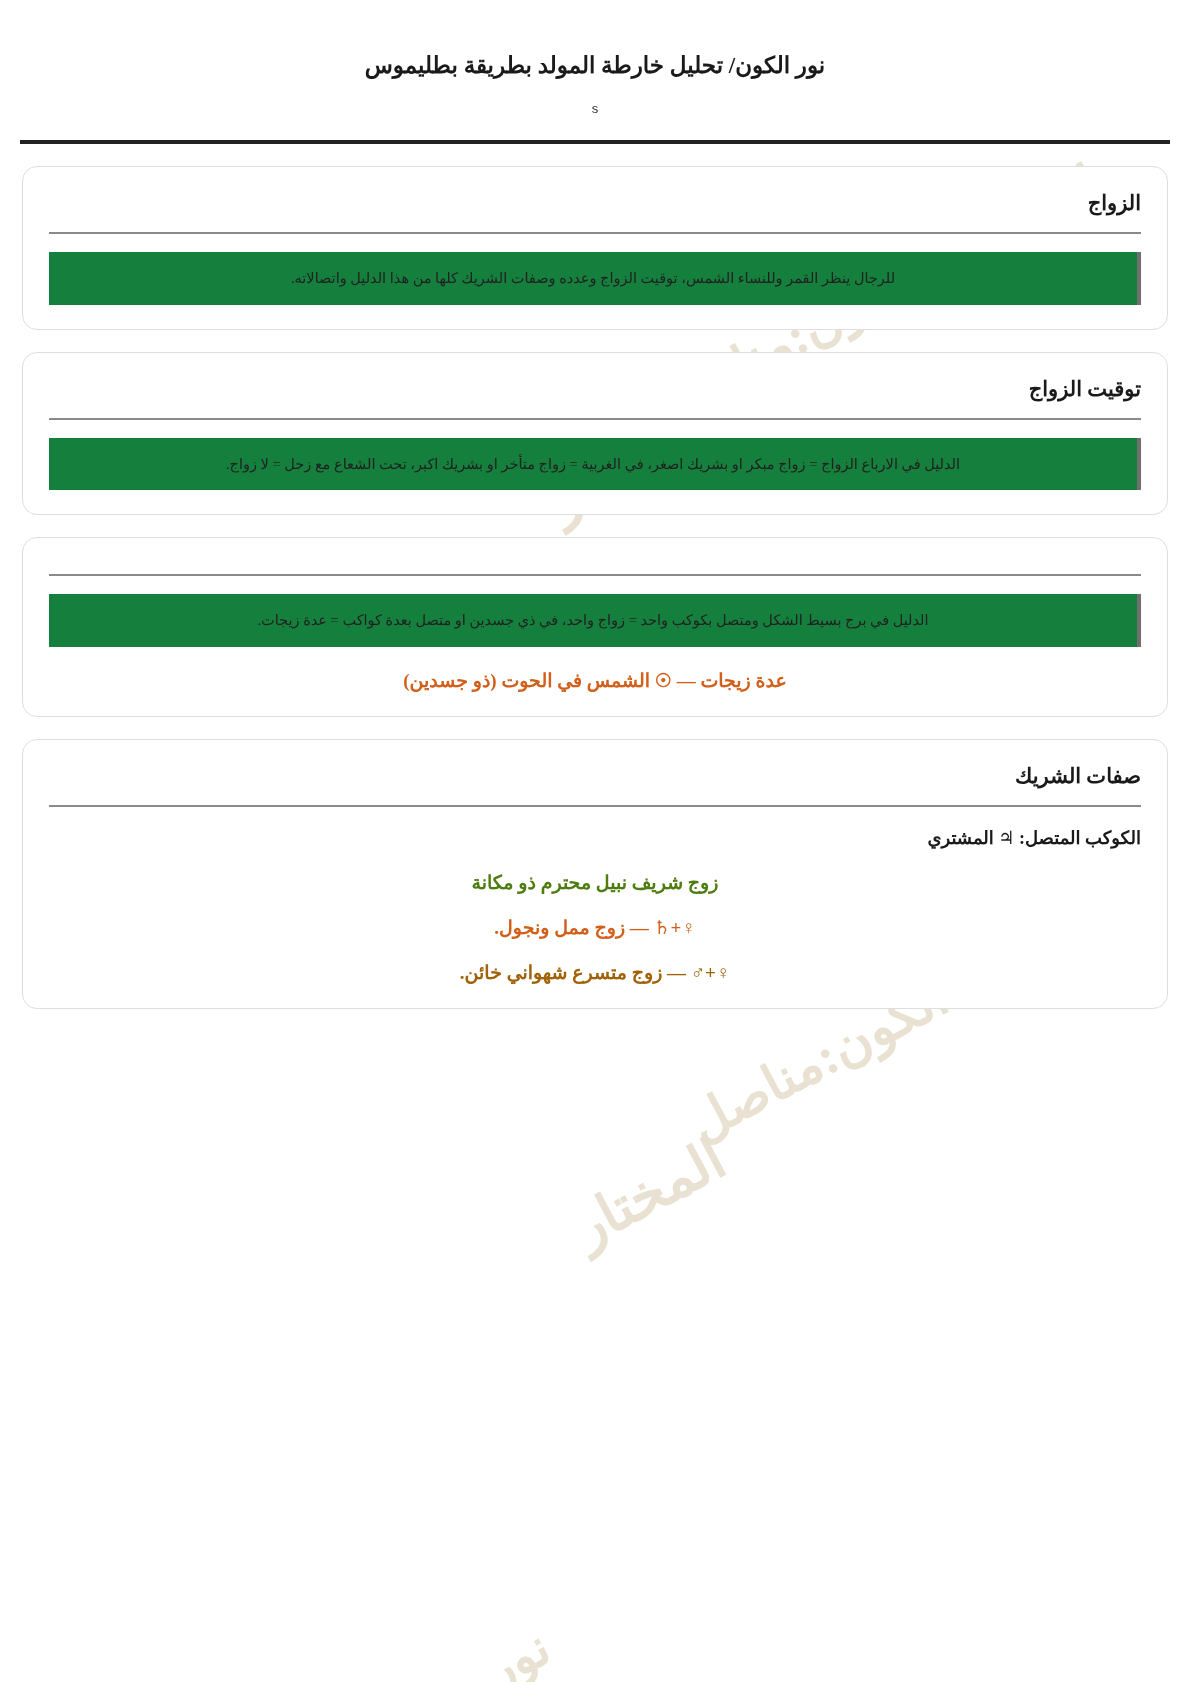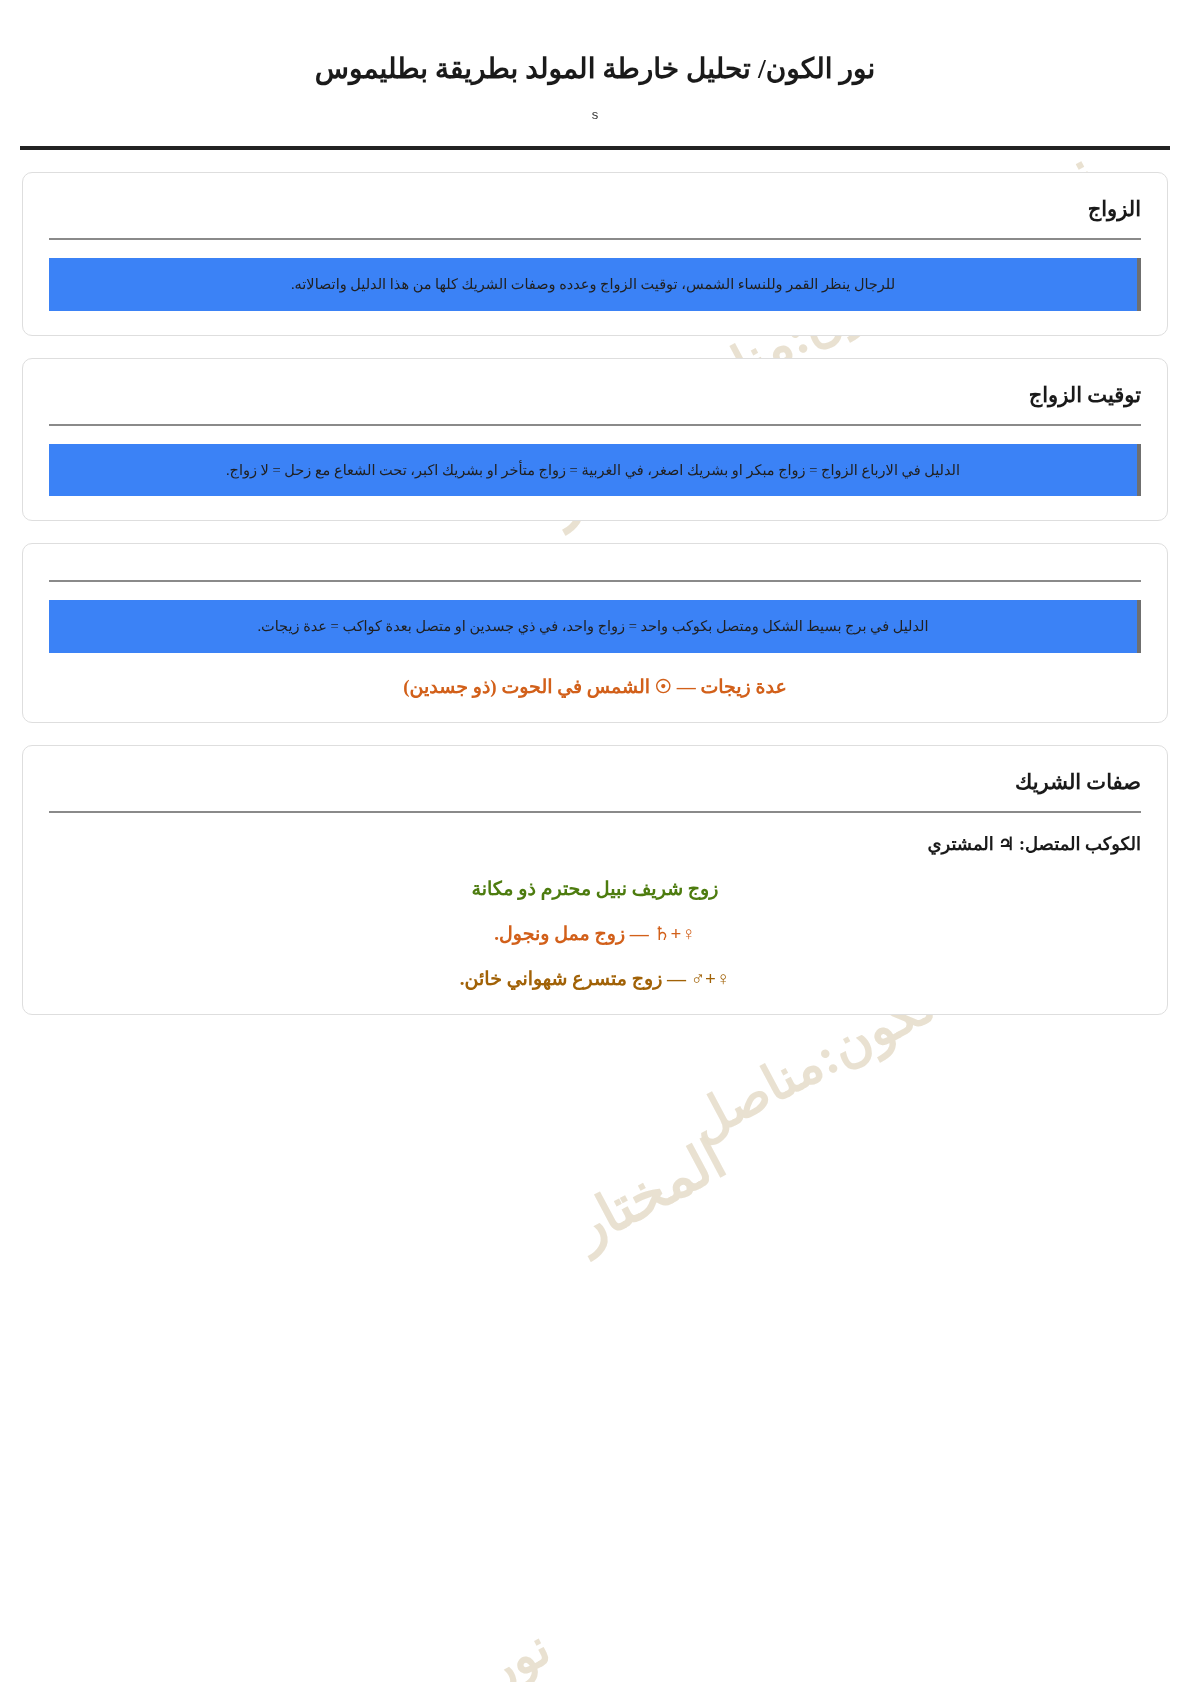--- a/index.html
+++ b/index.html
@@ -37,61 +37,61 @@
 
   .page {
     position: relative;
     z-index: 2;
     padding: 0;
   }
 
   
   .doc-title {
     text-align: center;
-    font-size: 28px;
+    font-size: 23px;
     font-weight: bold;
     margin: 52px 0 0 0;
     letter-spacing: 0px;
   }
   .doc-sub {
     text-align: center;
     font-size: 13px;
     color: #333;
     margin: 22px 0 0 0;
     font-family: "Liberation Sans", sans-serif;
   }
   .rule {
     height: 4px;
     background: #222;
     margin: 24px 20px 0 20px;
   }
 
   
   .card {
     border: 1px solid #dedede;
-    border-radius: 10px;
+    border-radius: 15px;
     margin: 22px 22px 0 22px;
     padding: 20px 26px 24px 26px;
     background: #fff;
     position: relative;
   }
   .card-title {
     font-size: 21px;
     font-weight: bold;
     text-align: right;
     margin: 4px 0 0 0;
   }
   .card-divider {
     height: 2px;
     background: #8a8a8a;
     margin: 16px 0 0 0;
   }
 
   .note {
-    background: #3b82f6;
+    background: #15803d;
     border-right: 4px solid #6f6f6f;
     margin-top: 18px;
     padding: 14px 16px 14px 16px;
     font-size: 14.5px;
     line-height: 1.7;
     text-align: center;
     color: #202020;
   }
 
   .centerline {
@@ -99,21 +99,20 @@
     font-size: 19px;
     font-weight: bold;
     margin-top: 22px;
   }
 
   .rightline {
     text-align: right;
     font-size: 18px;
     font-weight: bold;
     margin-top: 20px;
-    font-family: Liberation Serif, serif;
   }
 
   .accent-orange { color: #d2601a; }
   .accent-green  { color: #4d7c0f; }
   .accent-red    { color: #a16207; }
 </style>
 </head>
 <body>
 
 <div class="wm wm1">نور</div>

